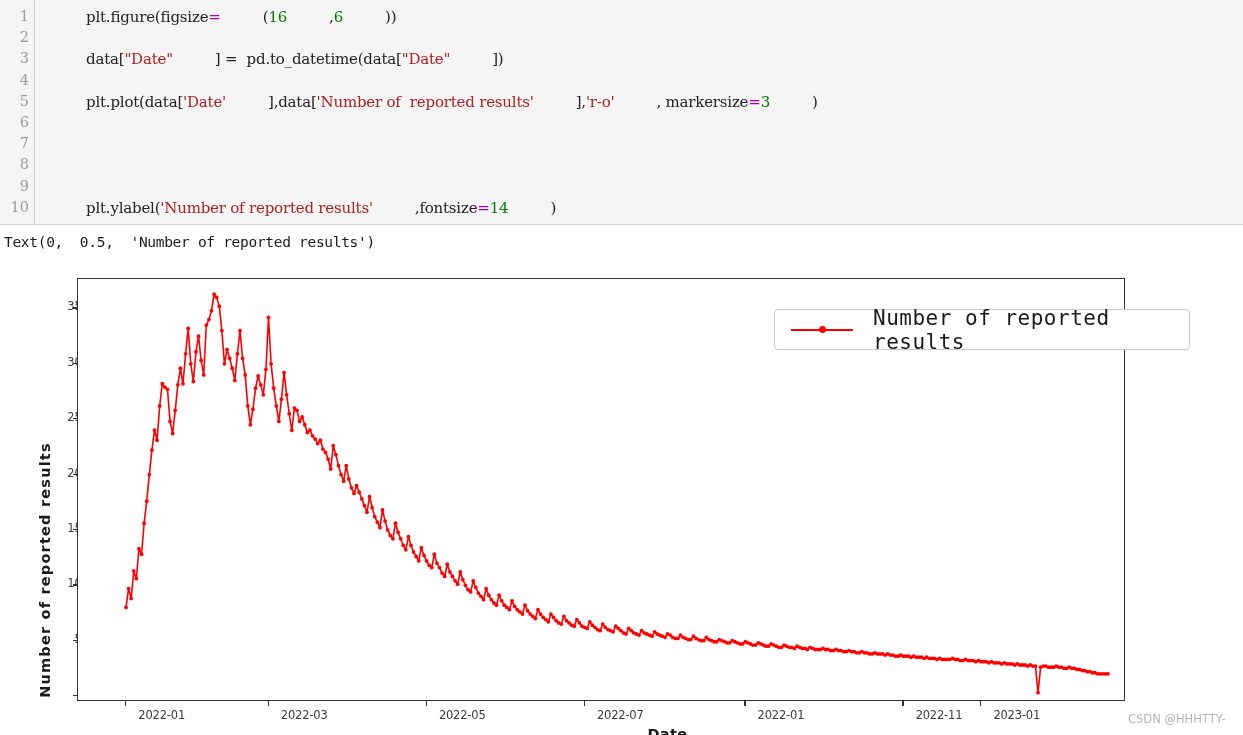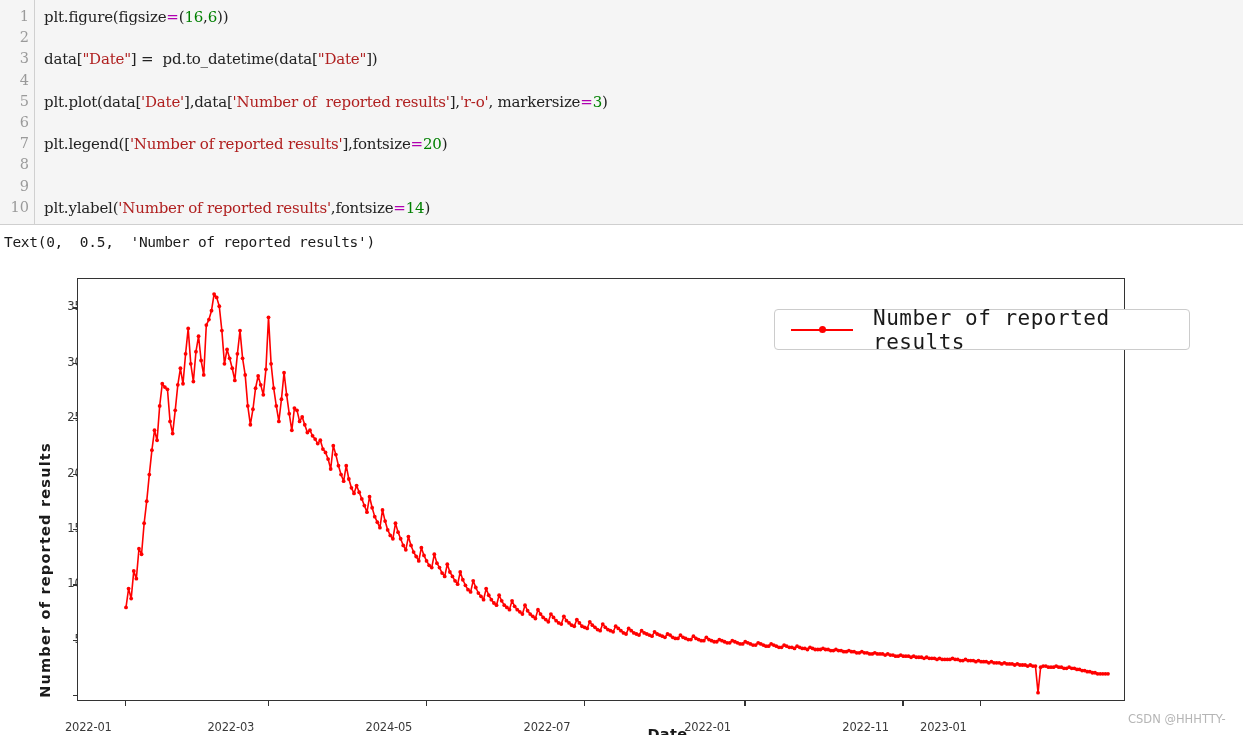--- a/index.html
+++ b/index.html
@@ -13,21 +13,21 @@
     border-right:1px solid #d0d0d0; }
   .lineno { position:absolute; right:5px; width:30px; text-align:right;
     color:#9a9a9a; font-family:"DejaVu Serif", serif; font-size:14.5px; }
   #code-lines { position:absolute; left:44px; top:0; width:1199px; height:225px; }
   .cline { position:absolute; left:0; white-space:pre;
     font-family:"DejaVu Serif", serif; font-size:15px; color:#222222;
     letter-spacing:-0.2px; }
   .s-str  { color:#b02020; }
   .s-num  { color:#008000; }
   .s-op   { color:#b000b0; }
-  .s-fn   { color:#222222; }
+  .s-fn   { color:#222222;margin-left:42px; }
 
   
   #out-text { position:absolute; left:4px; top:234px; white-space:pre;
     font-family:"DejaVu Sans Mono", monospace; font-size:14.5px; color:#1a1a1a;
     letter-spacing:-0.3px; }
 
   
   #figure { position:absolute; left:0px; top:262px; width:1243px; height:473px; }
 
   #ylabel { position:absolute; left:-85px; top:300px; width:260px;
@@ -37,21 +37,21 @@
 
   #axes { position:absolute; left:77px; top:16px; width:1048px; height:423px;
     border:1.4px solid #333333; background:#ffffff; }
 
   .ytick-lbl { position:absolute; right:1133px; width:120px; text-align:right;
     font-family:"DejaVu Sans", sans-serif; font-size:11.5px; color:#3a3a3a;
     letter-spacing:-0.2px; }
   .ytick-mark { position:absolute; left:73px; width:5px; height:1.3px;
     background:#333333; }
 
-  .xtick-lbl { position:absolute; top:458px; width:120px; text-align:left;
+  .xtick-lbl { position:absolute; top:446px; width:120px; text-align:right;
     font-family:"DejaVu Sans", sans-serif; font-size:11.5px; color:#3a3a3a;
     letter-spacing:-0.2px; }
   .xtick-mark { position:absolute; top:439px; width:1.3px; height:5px;
     background:#333333; }
 
   #xlabel { position:absolute; left:0; top:464px; width:1243px; text-align:center;
     font-family:"DejaVu Sans", sans-serif; font-size:14.5px; font-weight:600;
     color:#1a1a1a; letter-spacing:0.4px; }
   #xlabel-inner { display:inline-block; margin-left:92px; }
 
@@ -88,21 +88,20 @@
       <div class="lineno" style="top: 177.6px;">9</div>
       <div class="lineno" style="top: 198.8px;">10</div>
     </div>
   <div id="code-lines">
       <div class="cline" style="top: 8px;"><span class="s-fn">plt.figure(figsize</span><span class="s-op">=</span><span class="s-fn">(</span><span class="s-num">16</span><span class="s-fn">,</span><span class="s-num">6</span><span class="s-fn">))</span></div>
       <div class="cline" style="top: 29.2px;"></div>
       <div class="cline" style="top: 50.4px;"><span class="s-fn">data[</span><span class="s-str">"Date"</span><span class="s-fn">] =  pd.to_datetime(data[</span><span class="s-str">"Date"</span><span class="s-fn">])</span></div>
       <div class="cline" style="top: 71.6px;"></div>
       <div class="cline" style="top: 92.8px; text-align: right;"><span class="s-fn">plt.plot(data[</span><span class="s-str">'Date'</span><span class="s-fn">],data[</span><span class="s-str">'Number of  reported results'</span><span class="s-fn">],</span><span class="s-str">'r-o'</span><span class="s-fn">, markersize</span><span class="s-op">=</span><span class="s-num">3</span><span class="s-fn">)</span></div>
       <div class="cline" style="top: 114px;"></div>
-      <div class="cline" style="top: 135.2px;"><span class="s-fn">plt.legend([</span><span class="s-str">'Number of reported results'</span><span class="s-fn">],fontsize</span><span class="s-op">=</span><span class="s-num">20</span><span class="s-fn">)</span></div>
       <div class="cline" style="top: 156.4px;"></div>
       <div class="cline" style="top: 198.8px;"><span class="s-fn">plt.ylabel(</span><span class="s-str">'Number of reported results'</span><span class="s-fn">,fontsize</span><span class="s-op">=</span><span class="s-num">14</span><span class="s-fn">)</span></div>
     </div>
 </div>
 
 <div id="out-text">Text(0,  0.5,  'Number of reported results')</div>
 
 <div id="figure">
 
   <div id="ylabel">Number of reported results</div>
@@ -520,21 +519,21 @@
         <span class="lline"></span>
           <span class="ldot"></span>
       </span>
       <span id="legend-label">Number of reported results</span>
     </div>
   </div>
 
   <div id="xtick-labels">
       <div class="xtick-lbl" style="left: 65px;">2022-01</div>
       <div class="xtick-lbl" style="left: 207.507px;">2022-03</div>
-      <div class="xtick-lbl" style="left: 365.559px;">2024-05</div>
+      <div class="xtick-lbl" style="left: 365.559px;">2022-05</div>
       <div class="xtick-lbl" style="left: 523.612px;">2022-07</div>
       <div class="xtick-lbl" style="left: 684.256px;">2022-01</div>
       <div class="xtick-lbl" style="left: 842.309px;">2022-11</div>
       <div class="xtick-lbl" style="left: 920.04px;">2023-01</div>
     </div>
   <div id="xtick-marks">
       <div class="xtick-mark" style="left: 125px;"></div>
       <div class="xtick-mark" style="left: 267.507px;"></div>
       <div class="xtick-mark" style="left: 425.559px;"></div>
       <div class="xtick-mark" style="left: 583.612px;"></div>

